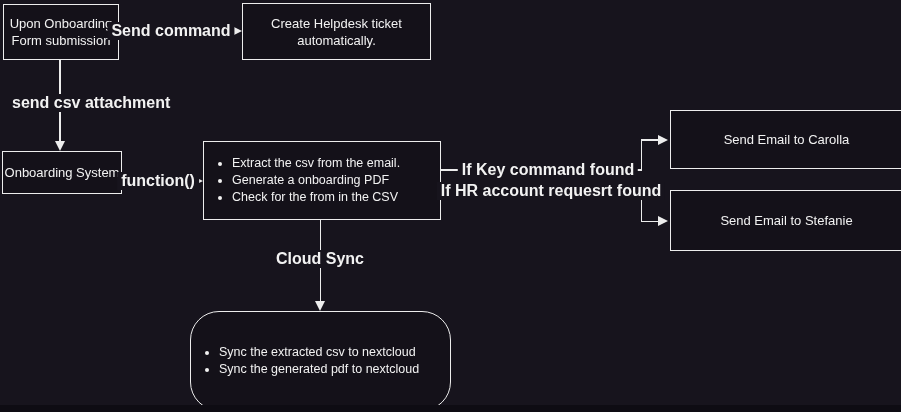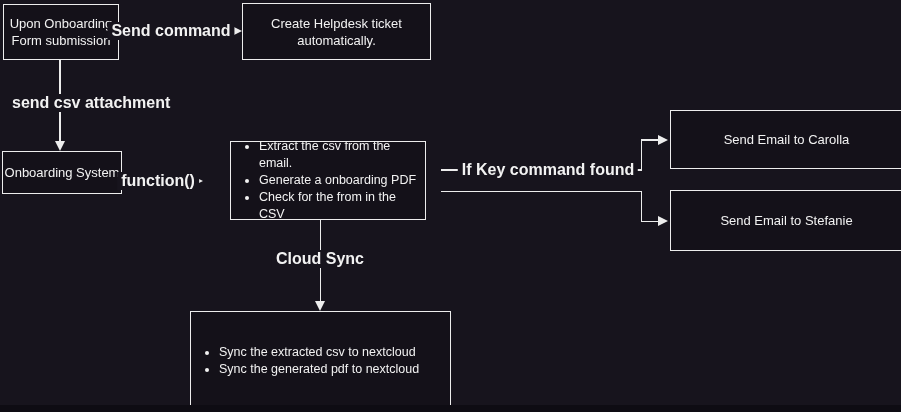--- a/index.html
+++ b/index.html
@@ -50,33 +50,33 @@
 <div id="canvas">
 
   <div class="node" style="left:3px; top:4px; width:116px; height:56px;">Upon Onboarding
 Form submission</div>
 
   <div class="node" style="left:242px; top:3px; width:189px; height:57px;">Create Helpdesk ticket
 automatically.</div>
 
   <div class="node" style="left:2px; top:151px; width:120px; height:43px;">Onboarding System</div>
 
-  <div class="node list" style="left:203px; top:141px; width:196px; height:79px;margin-left:27px;">
+  <div class="node list" style="left:203px; top:141px; width:238px; height:79px;">
     <ul>
       <li>Extract the csv from the email.</li>
       <li>Generate a onboarding PDF</li>
       <li>Check for the from in the CSV</li>
     </ul>
   </div>
 
   <div class="node" style="left:670px; top:110px; width:233px; height:59px;">Send Email to Carolla</div>
 
   <div class="node" style="left:670px; top:190px; width:233px; height:61px;">Send Email to Stefanie</div>
 
-  <div class="node list" style="left:190px; top:311px; width:261px; height:100px;">
+  <div class="node list" style="left:190px; top:311px; width:261px; height:100px;border-radius:29px;">
     <ul>
       <li>Sync the extracted csv to nextcloud</li>
       <li>Sync the generated pdf to nextcloud</li>
     </ul>
   </div>
 
   <div class="hline" style="left:119px; top:30px; width:114px;"></div>
   <div class="arrow-right" style="left:232px; top:26px;"></div>
   <span class="edge-label" style="left:171px; top:31px;">Send command</span>
 
@@ -91,19 +91,20 @@
   <div class="hline" style="left:441px; top:169px; width:201px;"></div>
   <div class="vline" style="left:640.5px; top:139px; height:31px;"></div>
   <div class="hline" style="left:642px; top:139px; width:17px;"></div>
   <div class="arrow-right" style="left:658px; top:135px;"></div>
   <span class="edge-label" style="left:548px; top:170px;">If Key command found</span>
 
   <div class="hline" style="left:441px; top:190.5px; width:201px;"></div>
   <div class="vline" style="left:640.5px; top:191px; height:31px;"></div>
   <div class="hline" style="left:642px; top:220.5px; width:17px;"></div>
   <div class="arrow-right" style="left:658px; top:216px;"></div>
+  <span class="edge-label" style="left:551px; top:191px;">If HR account requesrt found</span>
 
   <div class="vline" style="left:319.5px; top:220px; height:83px;"></div>
   <div class="arrow-down" style="left:315px; top:301px;"></div>
   <span class="edge-label" style="left:320px; top:259px;text-align:right;">Cloud Sync</span>
 
   <div class="bottom-strip"></div>
 </div>
 
 </body></html>

